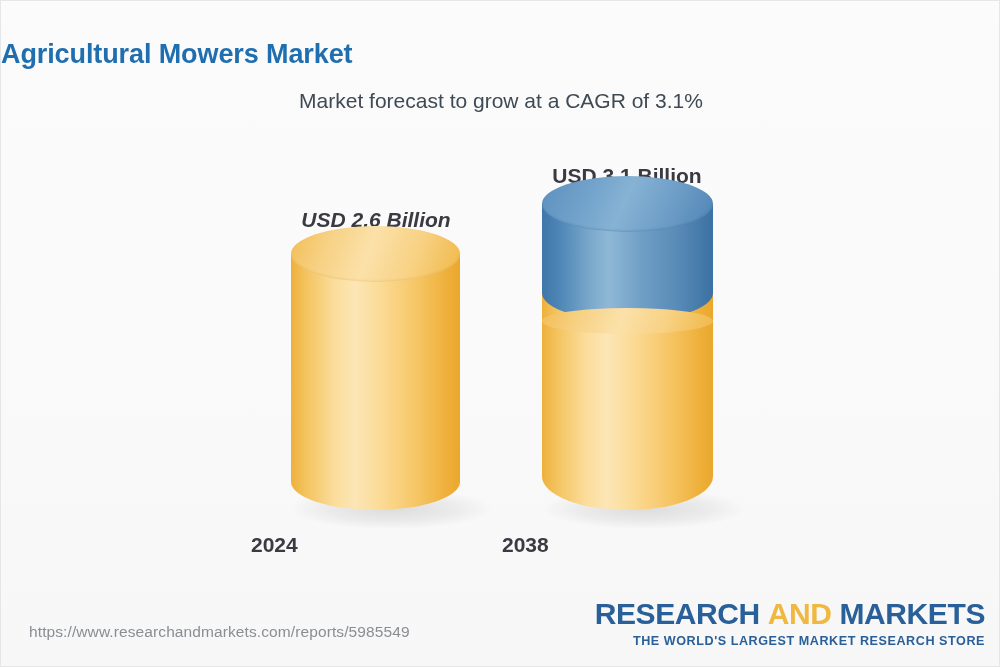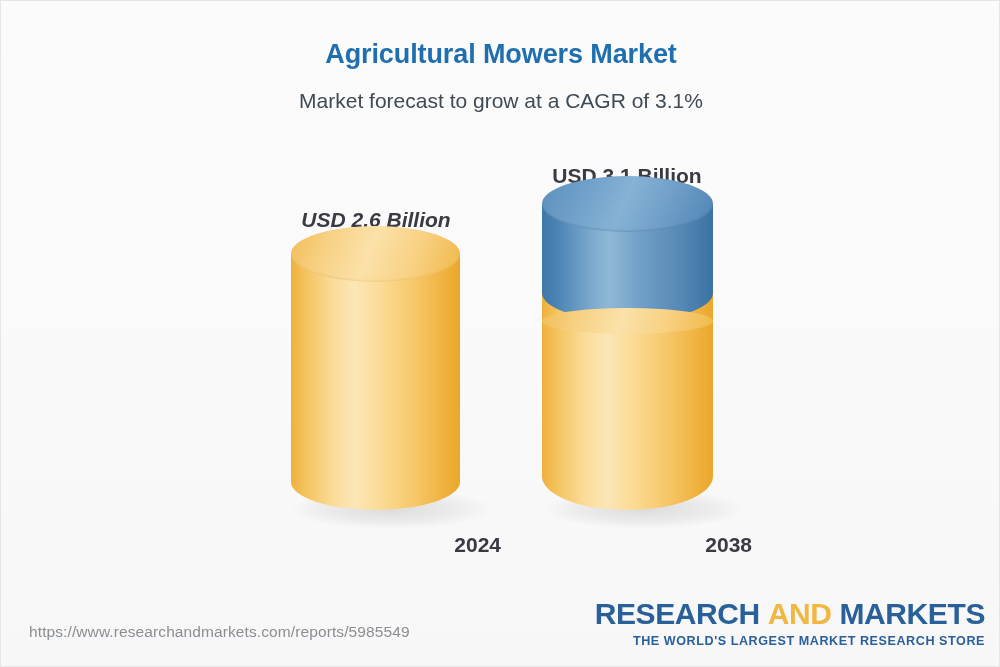--- a/index.html
+++ b/index.html
@@ -23,21 +23,21 @@
     border: 1px solid #e6e6e6;
     overflow: hidden;
   }
 
   
   .chart-title {
     position: absolute;
     left: 0;
     top: 38px;
     width: 1000px;
-    text-align: center;
+    text-align: left;
     font-size: 27px;
     font-weight: bold;
     color: #1f6fb0;
     letter-spacing: -0.1px;
   }
   .chart-subtitle {
     position: absolute;
     left: 0;
     top: 88px;
     width: 1000px;
@@ -72,21 +72,21 @@
     color: #3a3a42;
     white-space: nowrap;
   }
   .g2024 .value-label { top: 57px; font-style: italic; }
   .g2030 .value-label { top: 13px; }
 
   .cat-label {
     position: absolute;
     left: -40px;
     width: 250px;
-    text-align: right;
+    text-align: left;
     font-size: 21px;
     font-weight: bold;
     color: #3a3a42;
   }
   .g2024 .cat-label { top: 382px; }
   .g2030 .cat-label { top: 382px; }
 
   
   .base-shadow {
     position: absolute;

